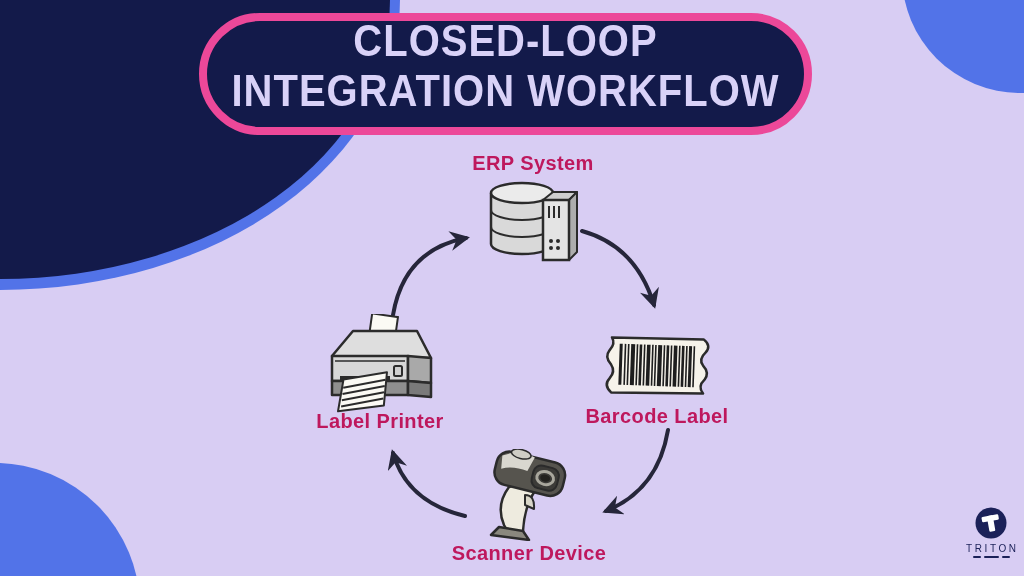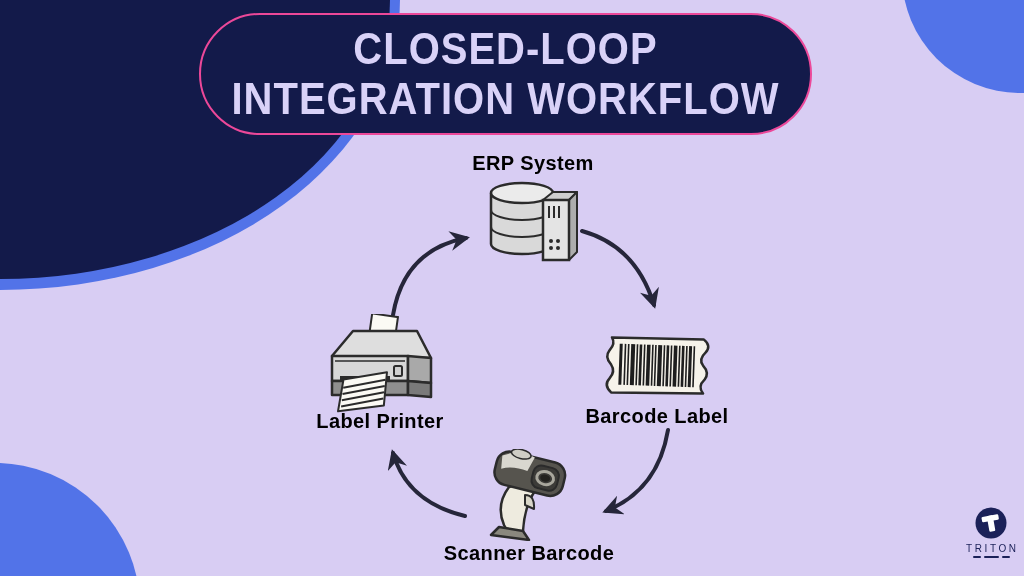--- a/index.html
+++ b/index.html
@@ -39,24 +39,24 @@
     background: #5273e8;
     z-index: 1;
   }
 
   
   .banner {
     position: absolute;
     left: 199px; top: 13px;
     width: 613px; height: 122px;
     background: #131a4a;
-    border: 2px solid #ec4899;
+    border: 8px solid #ec4899;
     border-radius: 64px;
     display: flex; flex-direction: column;
-    align-items: center; justify-content: center;
+    align-items: center; justify-content: flex-start;
     z-index: 3;
   }
   .banner-inner { transform: scaleY(1.1); text-align: center; }
   .banner-line {
     color: #d9d2f8;
     font-size: 40px;
     font-weight: bold;
     letter-spacing: 1px;
     line-height: 45px;
     white-space: nowrap;
@@ -75,21 +75,21 @@
     stroke-linecap: round;
   }
 
   
   .node {
     position: absolute;
     display: flex; flex-direction: column; align-items: center;
     z-index: 2;
   }
   .node-label {
-    color: #000000;
+    color: #be185d;
     font-size: 20px;
     font-weight: bold;
     letter-spacing: 0.4px;
     white-space: nowrap;
     line-height: 23px;
   }
   .node-erp     { left: 458px; top: 152px; width: 150px; }
   .node-erp .node-label { margin-bottom: 5px; }
   .node-printer { left: 300px; top: 314px; width: 160px; text-align: center; }
   .node-printer .node-label { margin-top: -4px; }
@@ -248,21 +248,21 @@
 
       <g transform="rotate(14 48 24)">
         <rect x="12" y="8" width="70" height="34" rx="13" fill="#56544e" stroke="#2b2b2b" stroke-width="2.5"></rect>
         <path d="M16 14 Q 30 4 48 8 L 44 23 Q 29 21 18 27 Z" fill="#d9d7cf"></path>
         <ellipse cx="34" cy="8" rx="10" ry="4.5" fill="#cfcdc5" stroke="#2b2b2b" stroke-width="1.5"></ellipse>
         <rect x="50" y="14" width="26" height="23" rx="8" fill="#3c3b38" stroke="#2b2b2b" stroke-width="2"></rect>
         <ellipse cx="63" cy="25.5" rx="8.5" ry="6.5" fill="none" stroke="#a9a79d" stroke-width="3"></ellipse>
         <ellipse cx="63" cy="25.5" rx="5" ry="3.5" fill="#23221f"></ellipse>
       </g>
     </svg>
-    <div class="node-label">Scanner Barcode</div>
+    <div class="node-label">Scanner Device</div>
   </div>
 
   <div class="logo">
     <svg width="34" height="34" viewBox="0 0 34 34">
       <circle cx="17" cy="16" r="15.5" fill="#1b2158"></circle>
       <g transform="rotate(-10 17 16)" fill="#ffffff">
         <rect x="8.5" y="8.5" width="17" height="5.5" rx="1.2"></rect>
         <rect x="14" y="8.5" width="6" height="16" rx="1.2"></rect>
       </g>
     </svg>

